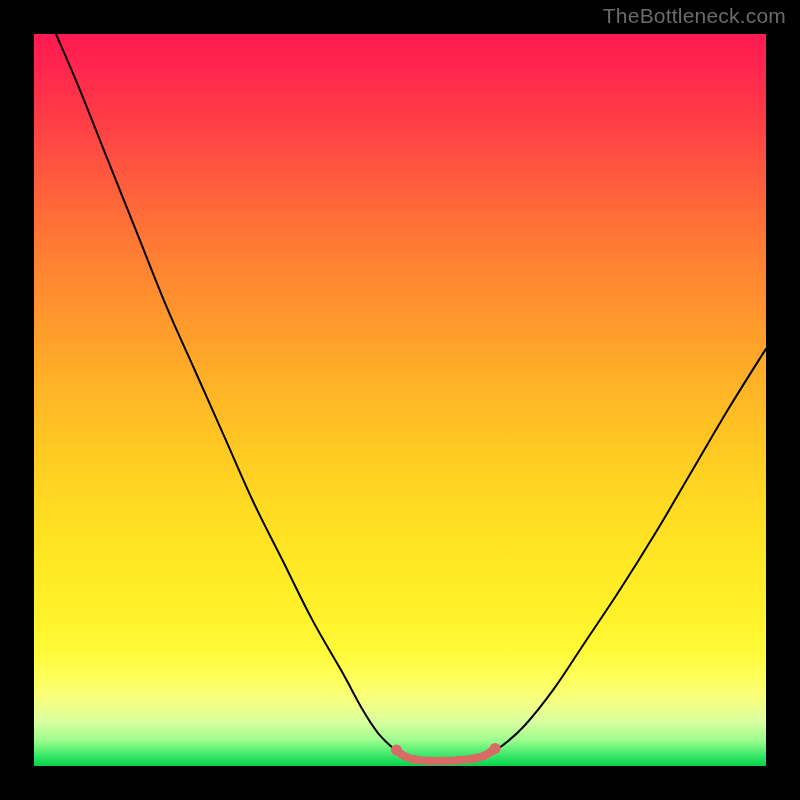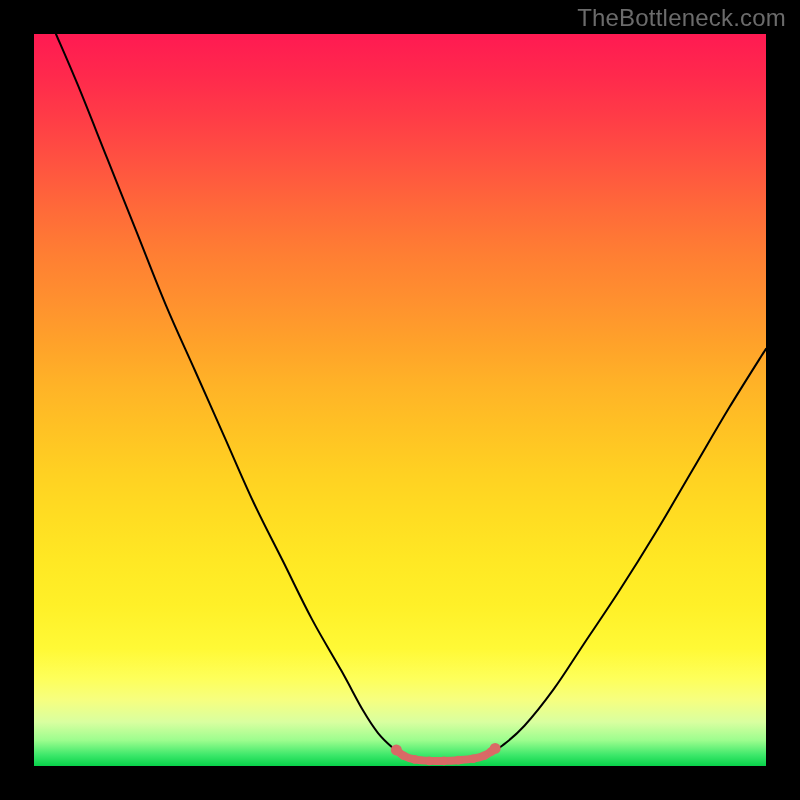--- a/index.html
+++ b/index.html
@@ -15,21 +15,21 @@
     position: relative;
     width: 800px;
     height: 800px;
     background: #000;
   }
   .watermark {
     position: absolute;
     top: 4px;
     right: 14px;
     color: #6b6b6b;
-    font-size: 24px;
+    font-size: 21px;
     font-weight: 400;
     letter-spacing: 0.2px;
     z-index: 20;
   }
   .plot-frame {
     position: absolute;
     left: 34px;
     top: 34px;
     width: 732px;
     height: 732px;

